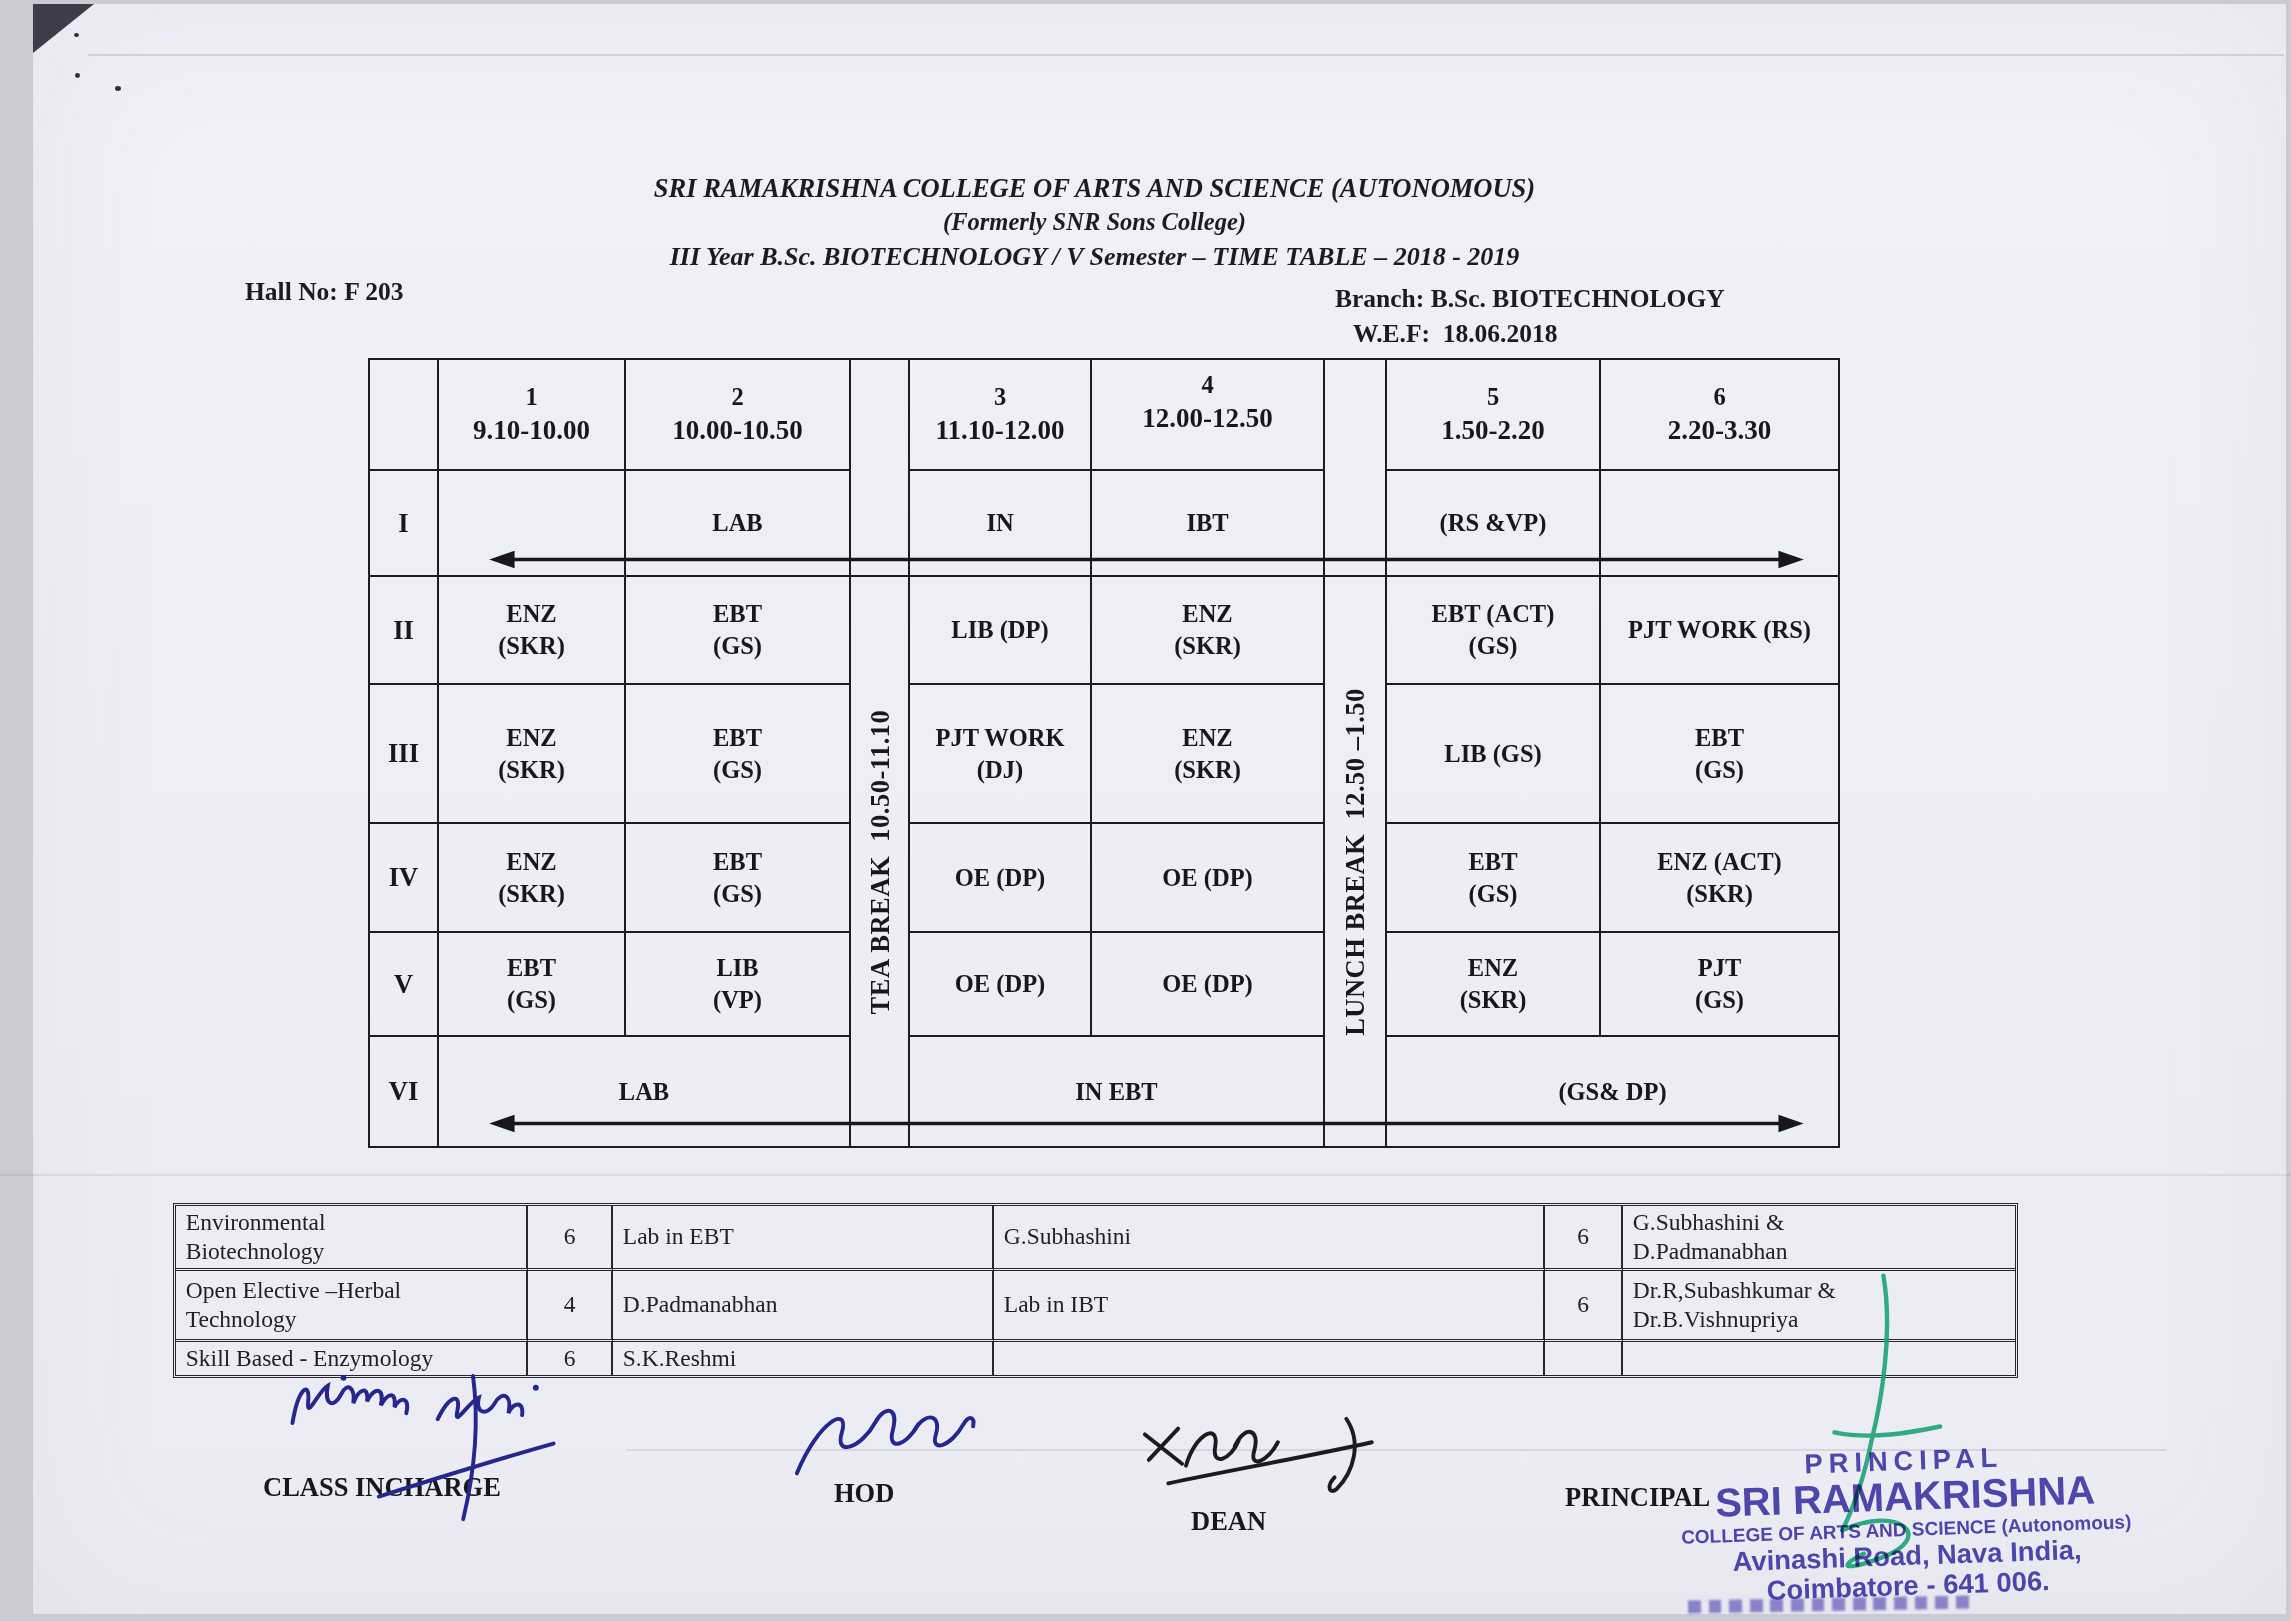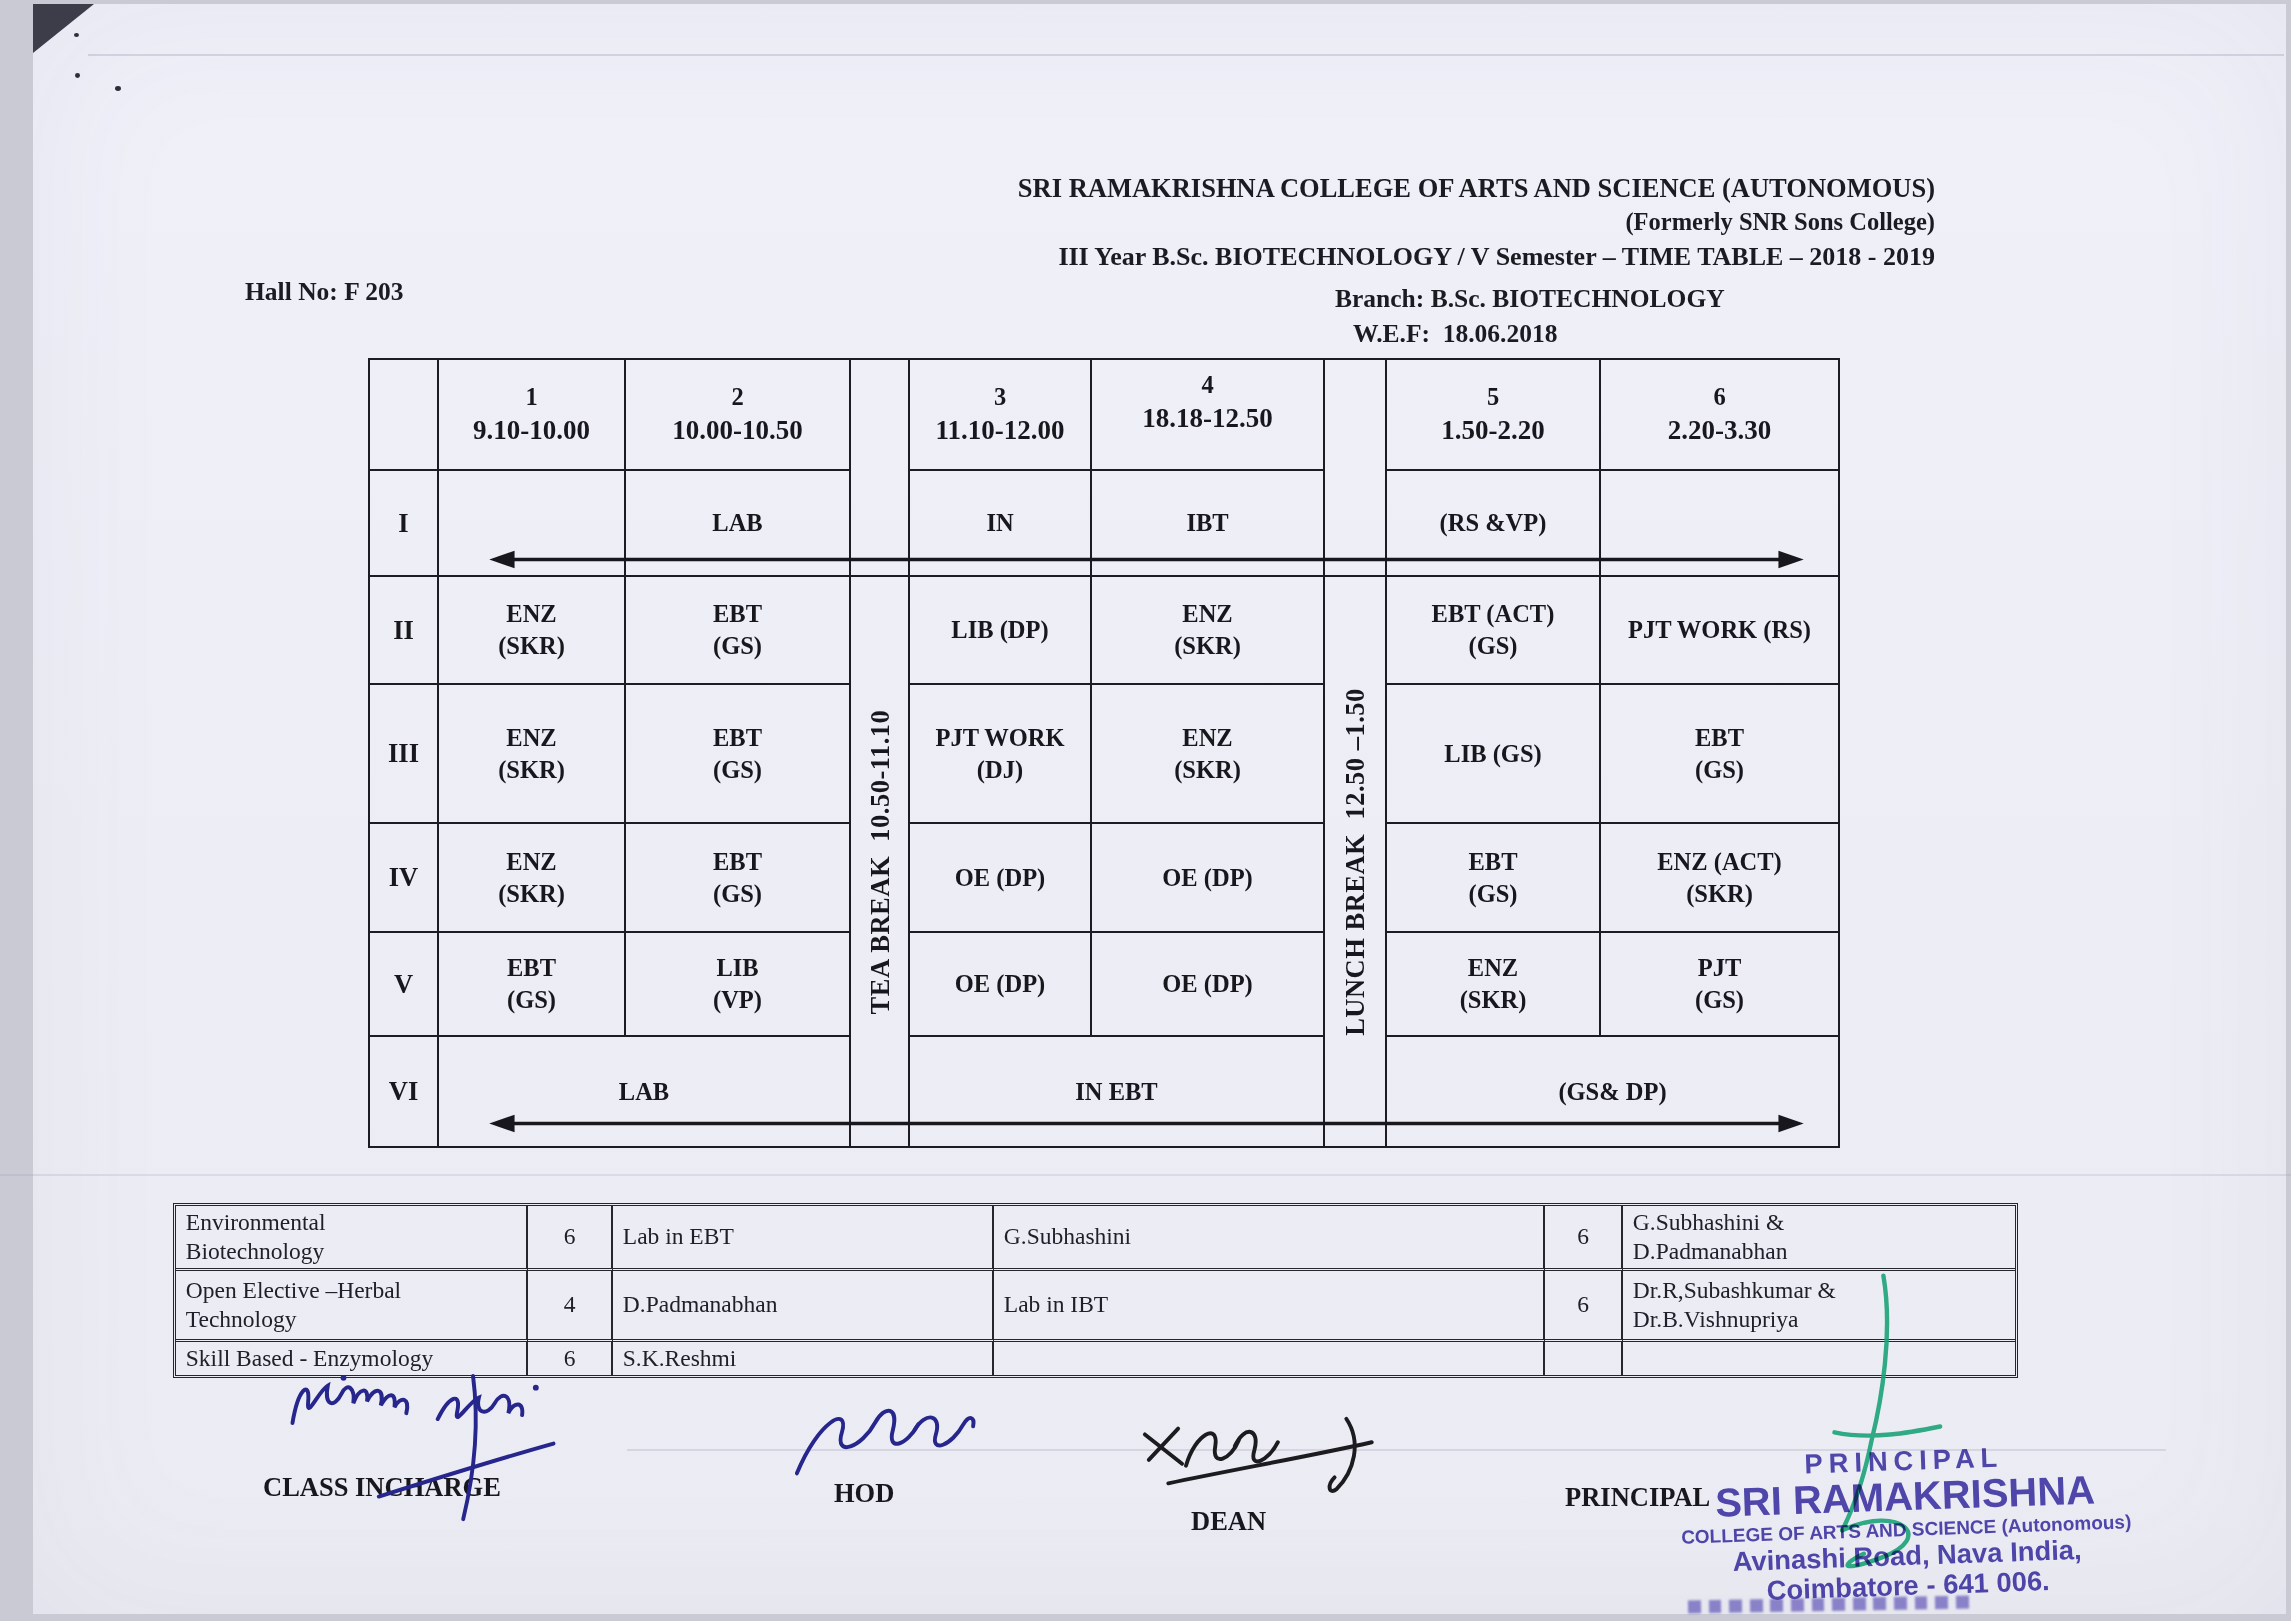--- a/index.html
+++ b/index.html
@@ -7,21 +7,21 @@
   .screen { position:relative; width:2292px; height:1621px; overflow:hidden; }
   .paper { position:absolute; left:33px; top:3.9px; width:2253px; height:1610px;
            background:linear-gradient(180deg,#eff0f8 0%, #edeef5 55%, #ebecf3 100%);
            box-shadow:inset 0 0 157px rgba(70,70,110,0.06); }
   .corner-fold { position:absolute; left:33px; top:3.9px; width:0; height:0;
                  border-left:61px solid #3d3d49; border-bottom:49px solid transparent; }
   .crease { position:absolute; height:2px; background:rgba(150,152,178,0.32); }
   .speck { position:absolute; background:#2e2e38; border-radius:50%; }
 
   .doc-text { position:absolute; color:#1b1b22; font-weight:bold; }
-  .center-block { left:288px; width:1647px; text-align:right; }
+  .center-block { left:271px; width:1647px; text-align:center;font-style:italic; }
 
   
   .tt { position:absolute; left:368px; top:358px;
         display:grid;
         grid-template-columns:69px 187px 225px 59px 182px 233px 62px 214px 237px;
         grid-template-rows:111px 106px 108px 139px 109px 104px 109px;
         border:2.9px solid #1c1c22; box-sizing:content-box; }
   .c { border-right:2.5px solid #1c1c22; border-bottom:2.5px solid #1c1c22;
        display:flex; flex-direction:column; align-items:center; justify-content:center;
        text-align:center; font-weight:bold; font-size:24.5px; line-height:1.3;
@@ -98,21 +98,21 @@
       <span class="time">10.00-10.50</span>
     </div>
     <div class="c" style="grid-area:1/4/3/5;"></div>
     <div class="c" style="grid-area:1/5;">
       <span class="num">3</span>
       <span class="time">11.10-12.00</span>
     </div>
     <div class="c" style="grid-area:1/6;">
       <span class="raise" style="display:flex;flex-direction:column;align-items:center;">
         <span class="num">4</span>
-        <span class="time">18.18-12.50</span>
+        <span class="time">12.00-12.50</span>
       </span>
     </div>
     <div class="c" style="grid-area:1/7/3/8;"></div>
     <div class="c" style="grid-area:1/8;">
       <span class="num">5</span>
       <span class="time">1.50-2.20</span>
     </div>
     <div class="c br0" style="grid-area:1/9;">
       <span class="num">6</span>
       <span class="time">2.20-3.30</span>

